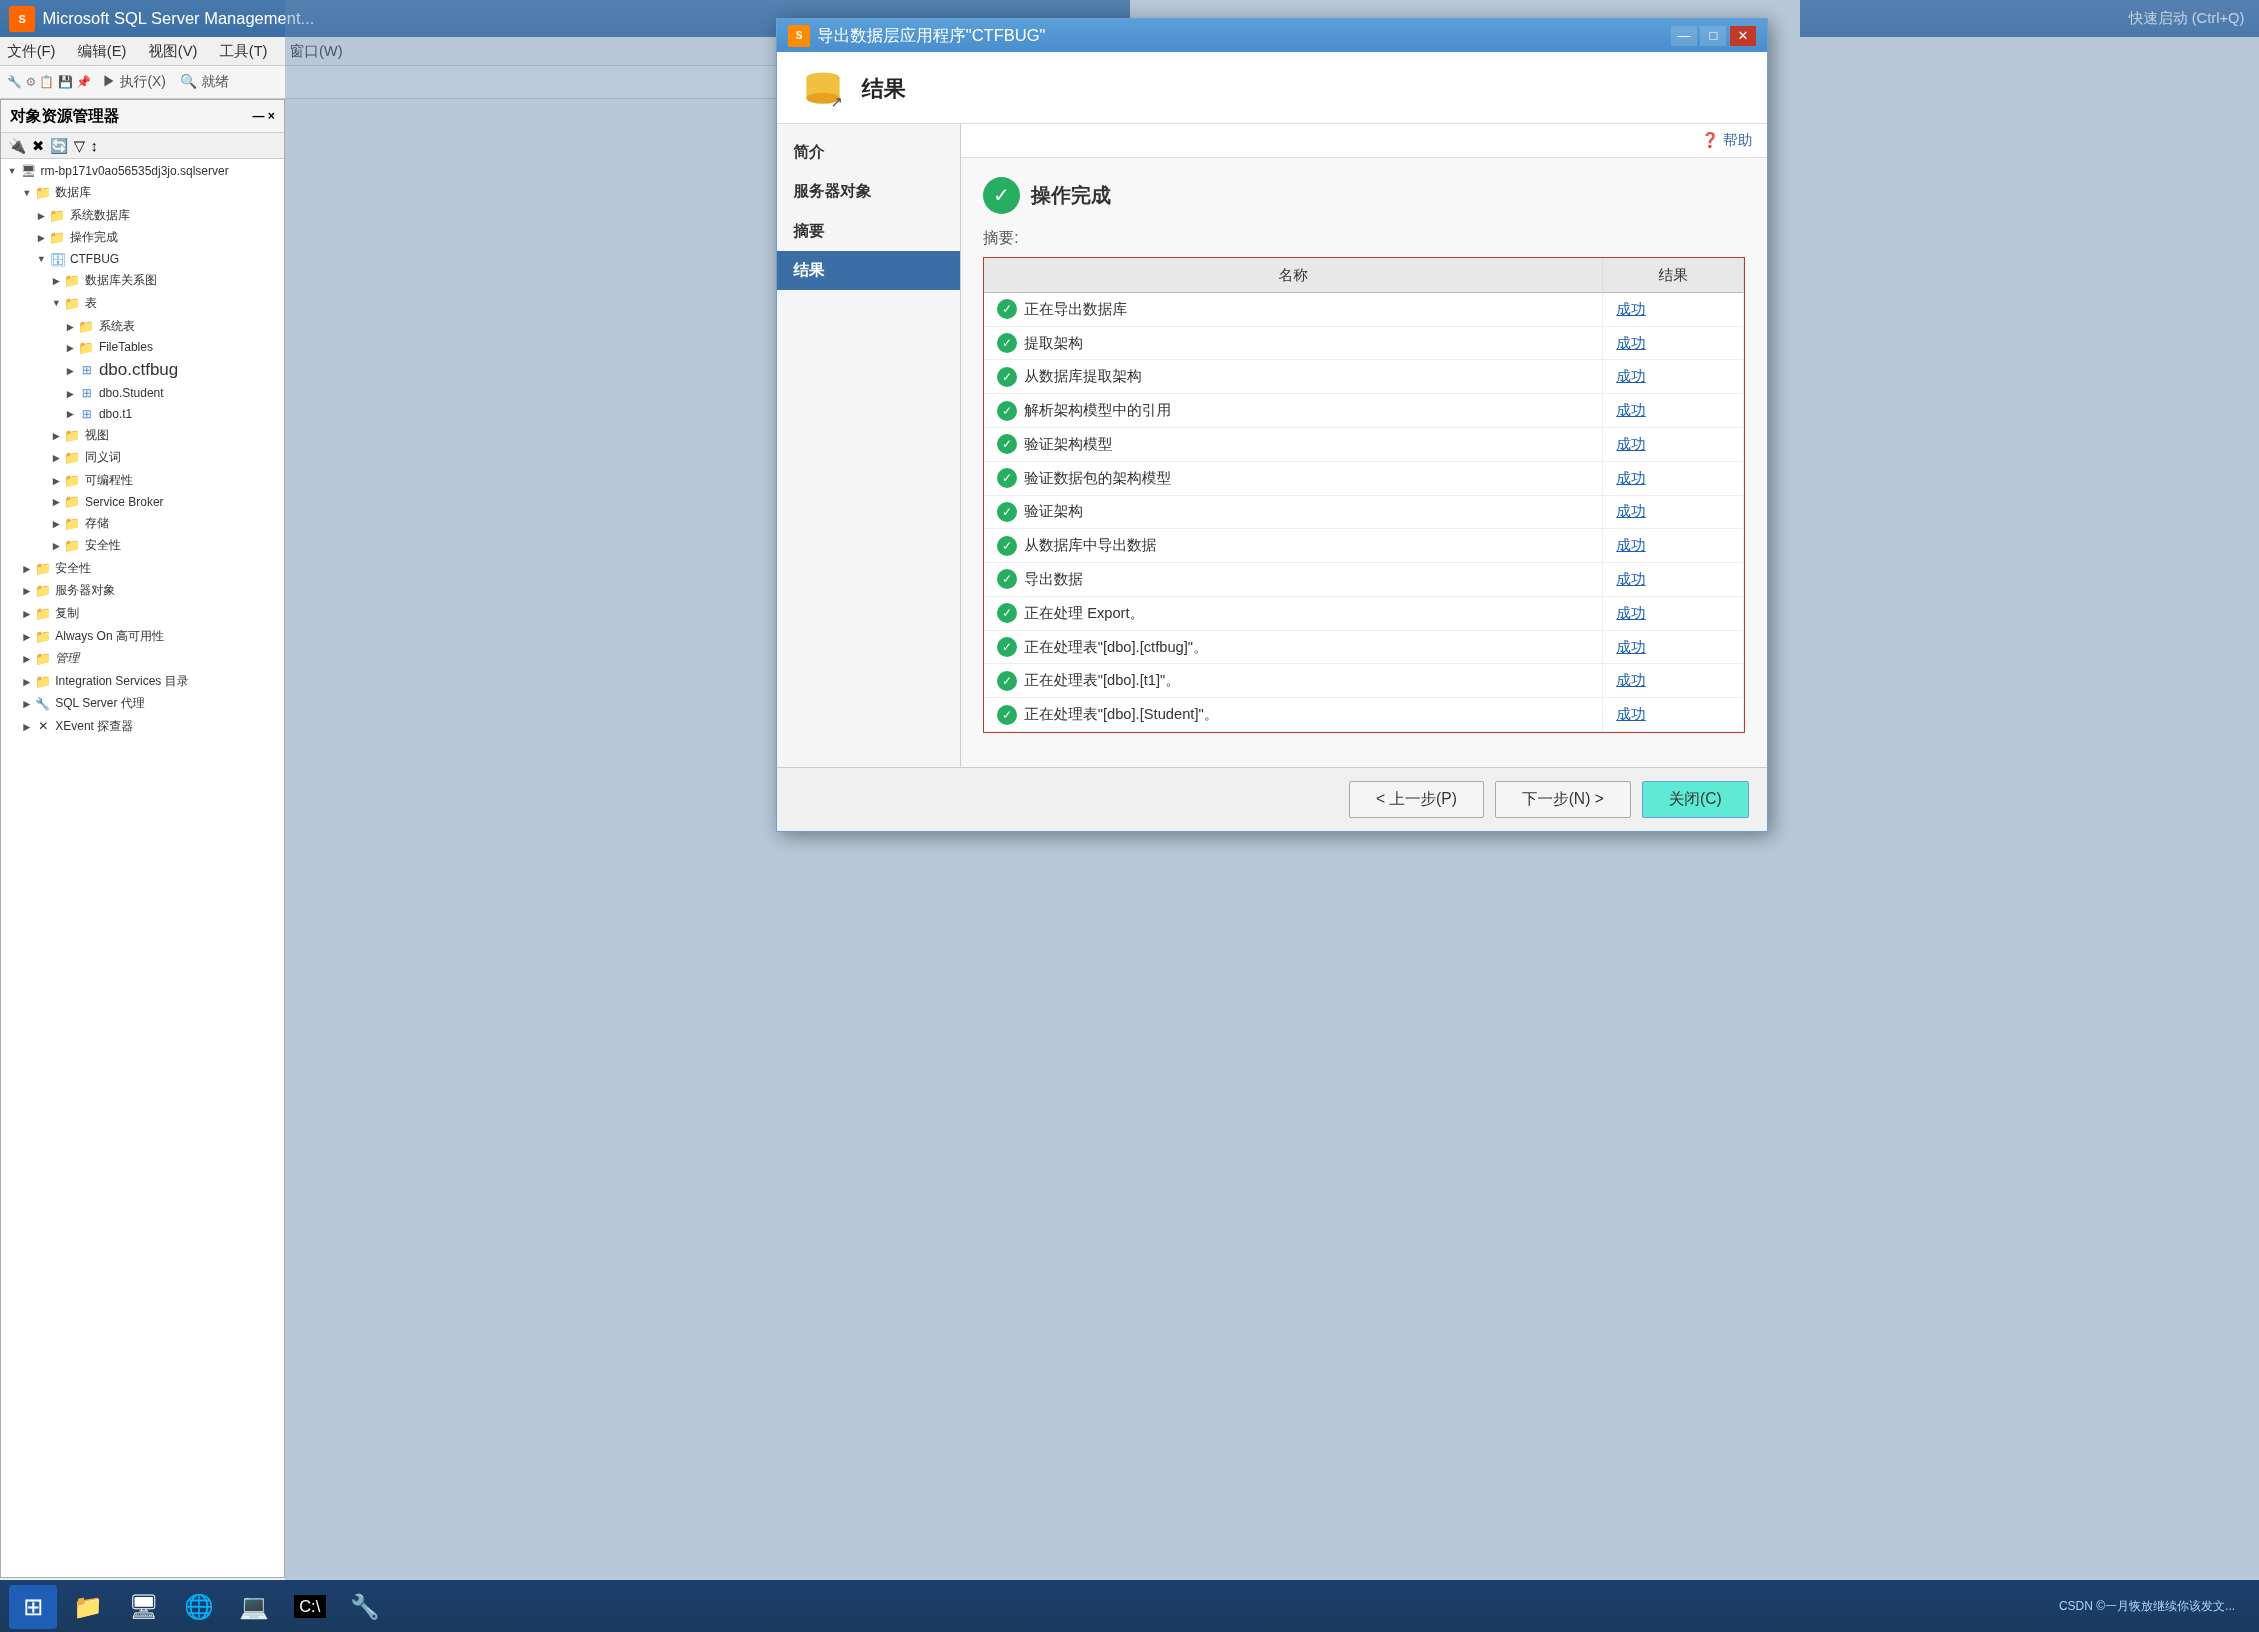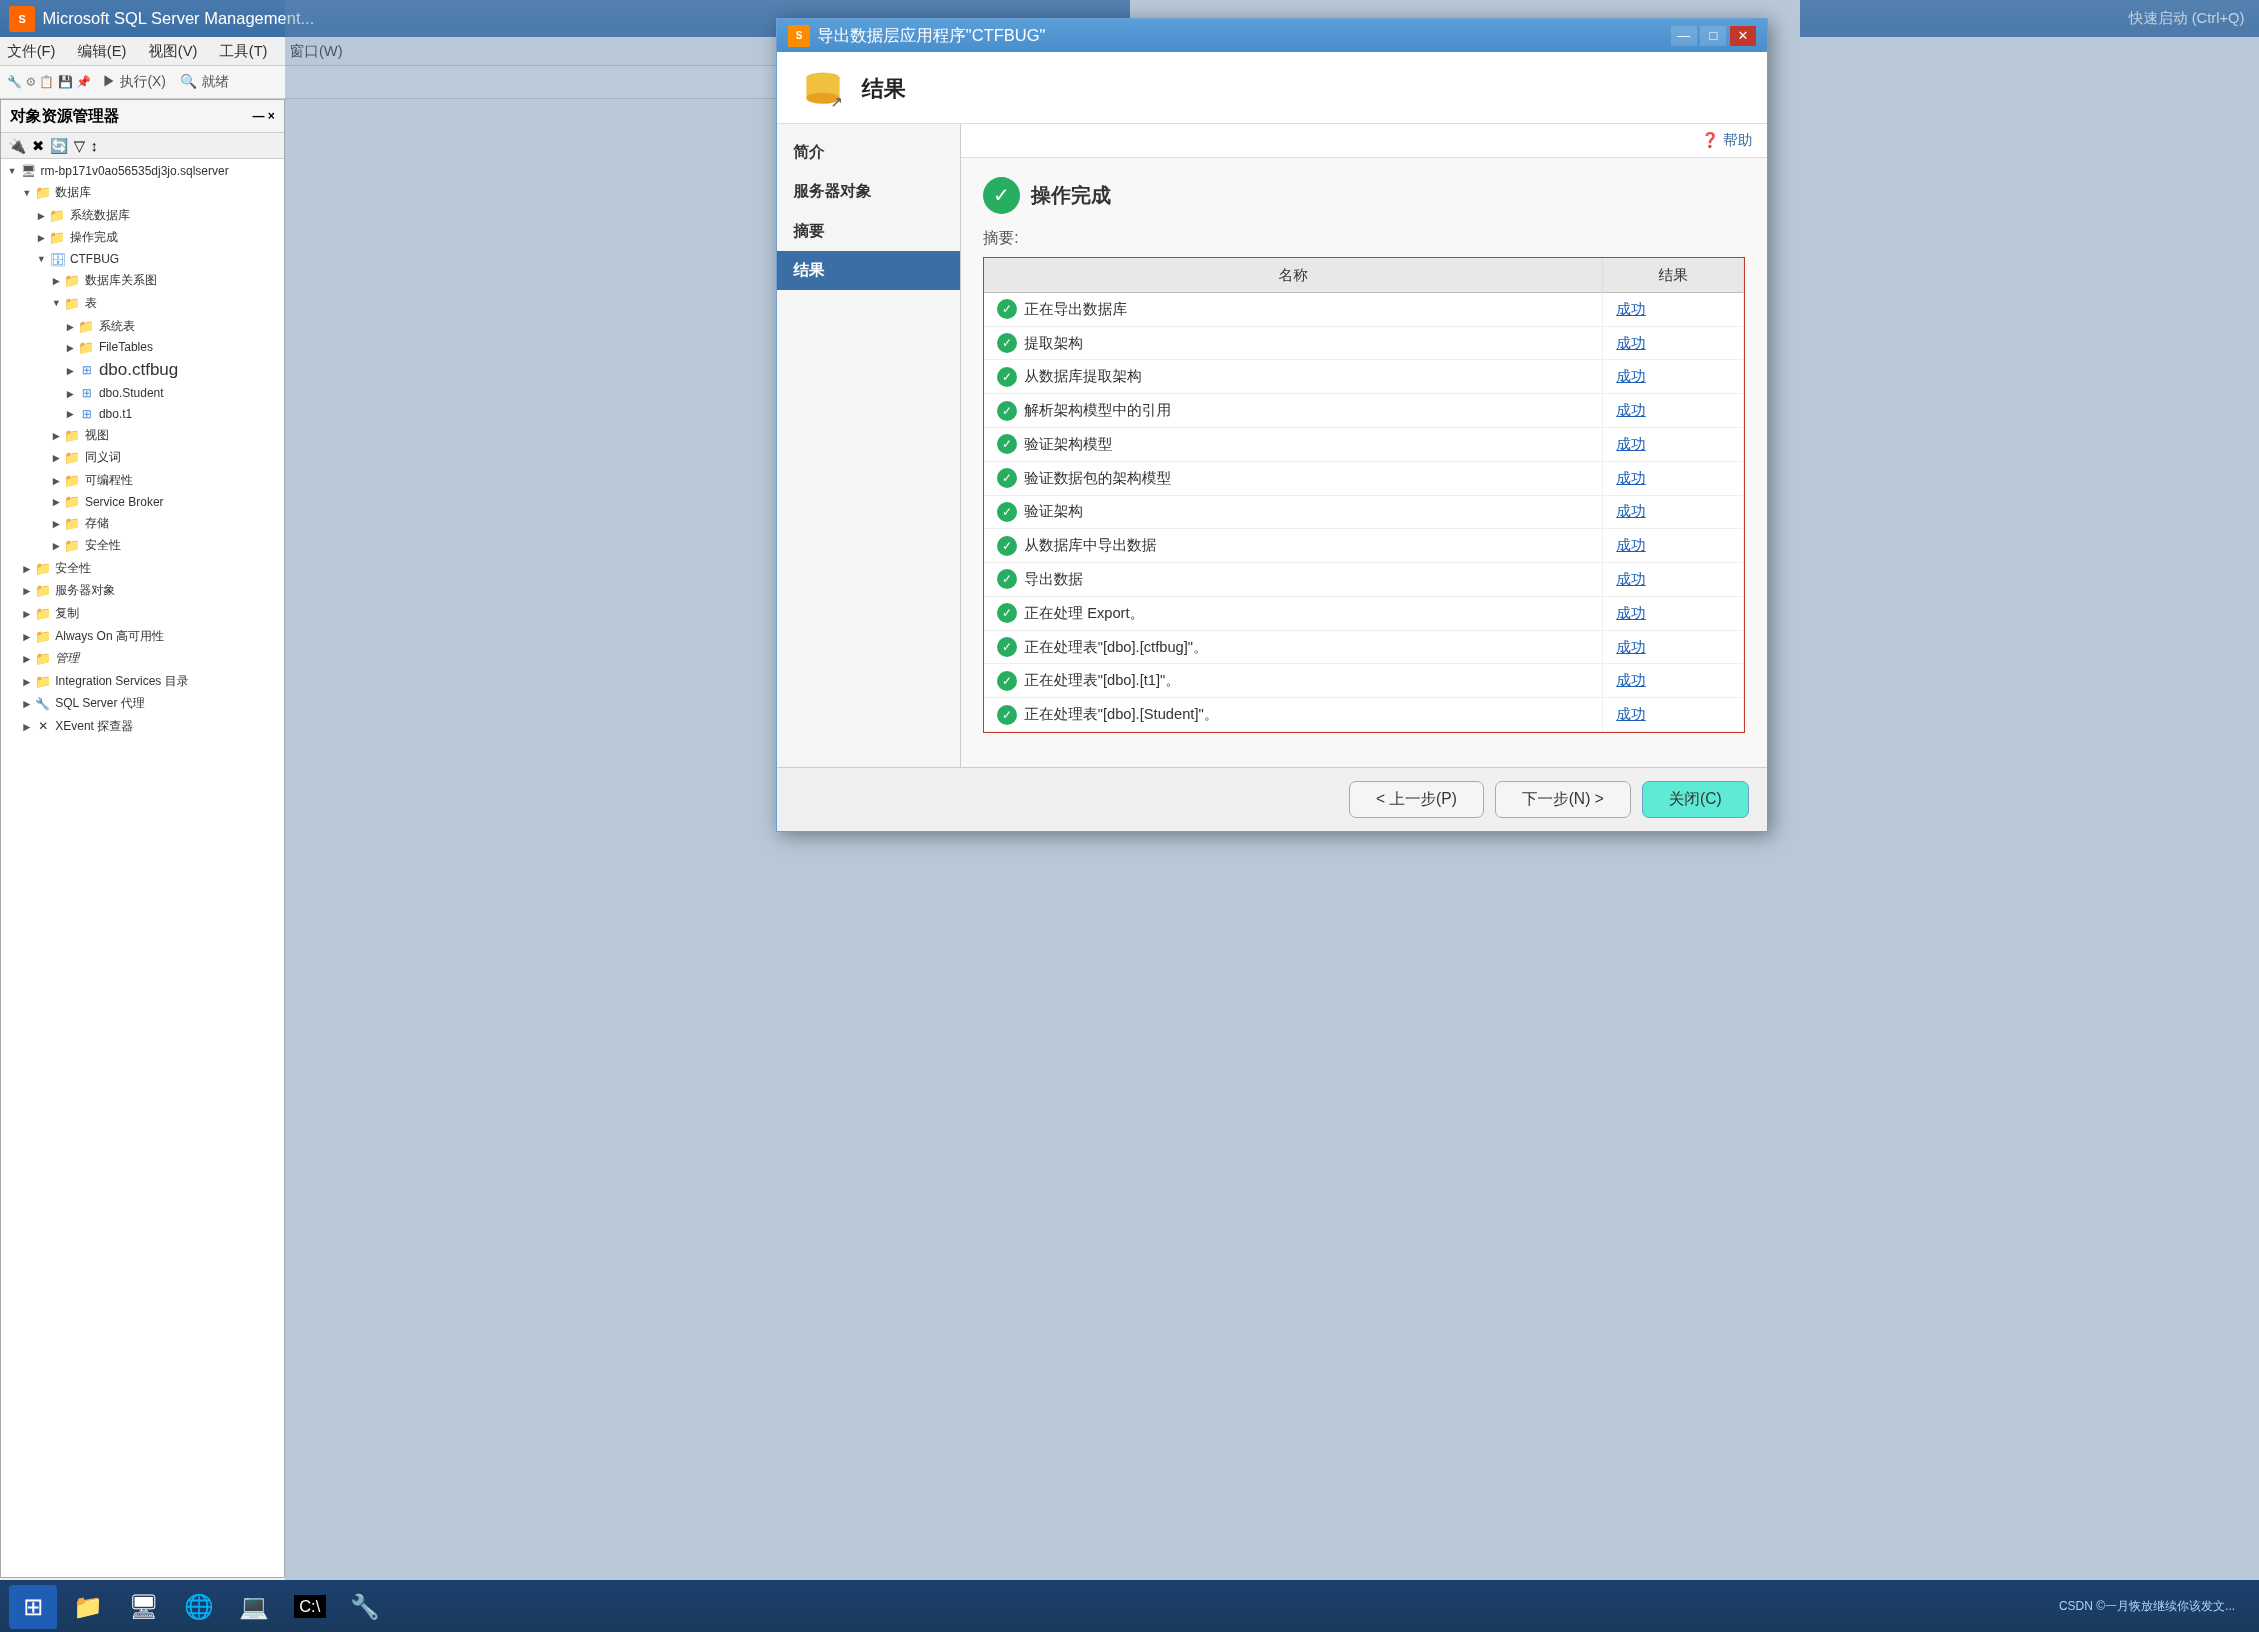--- a/index.html
+++ b/index.html
@@ -336,21 +336,21 @@
       background: #f0f0f0;
       display: flex; justify-content: flex-end; gap: 11px;
     }
     .footer-btn {
       padding: 7.3px 26px;
       font-size: 15.6px;
       cursor: pointer;
       border: 0.9px solid #aaa;
       background: #f5f5f5;
       color: #333;
-      border-radius: 7px;
+      border-radius: 2px;
     }
     .footer-btn.primary {
       background: #5eead4;
       border-color: #6a9fd8;
     }
 
     
     .header-section {
       background: white;
       padding: 13px 22px 9.2px;

